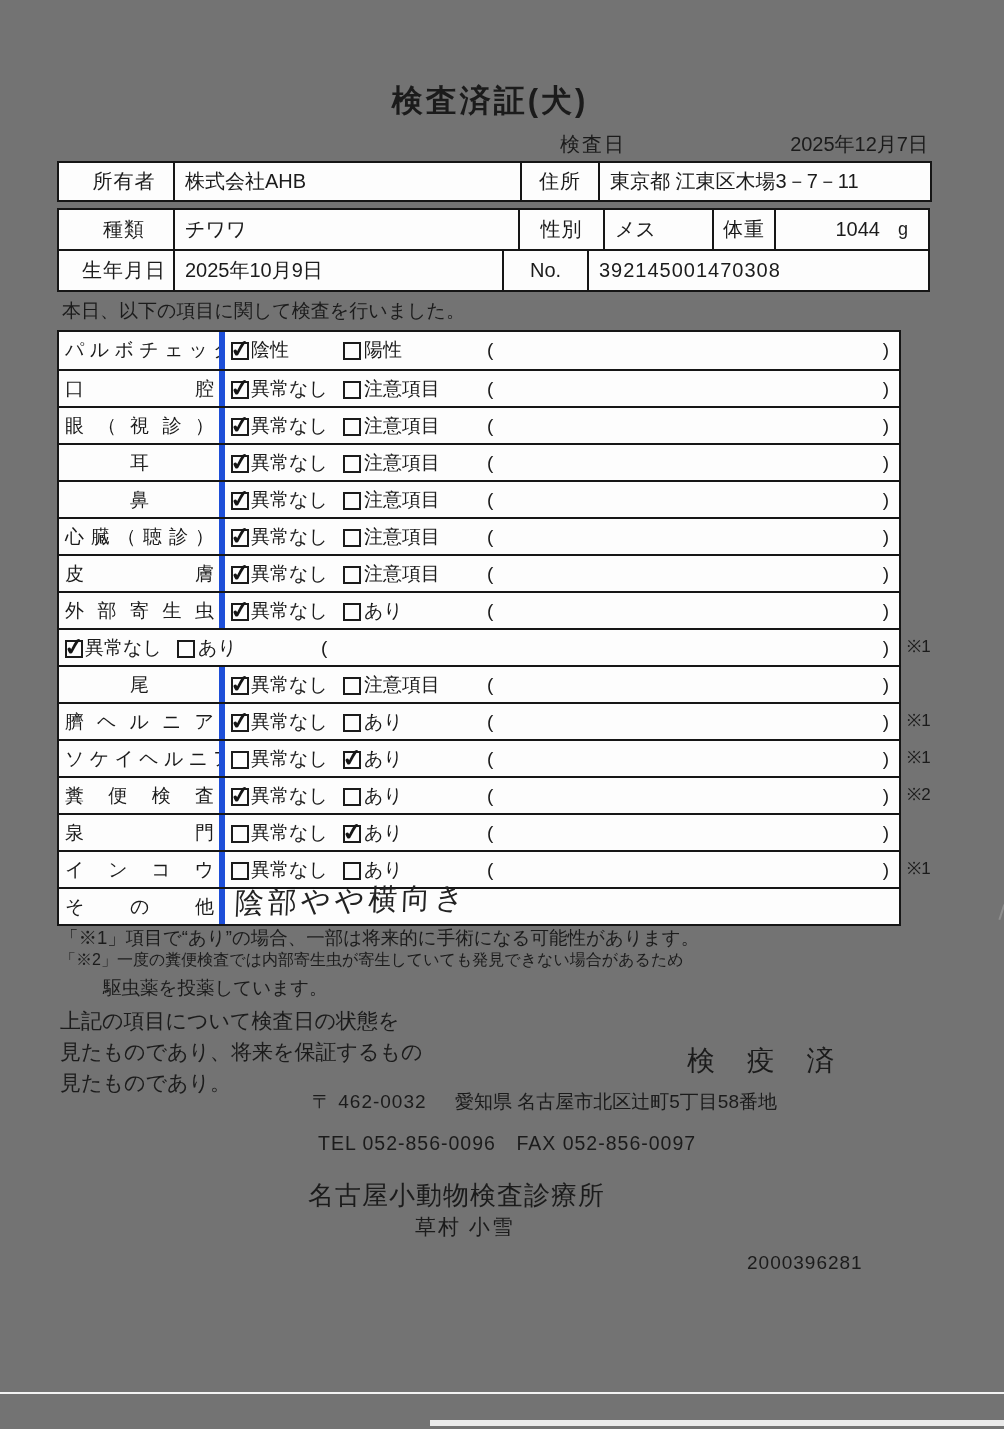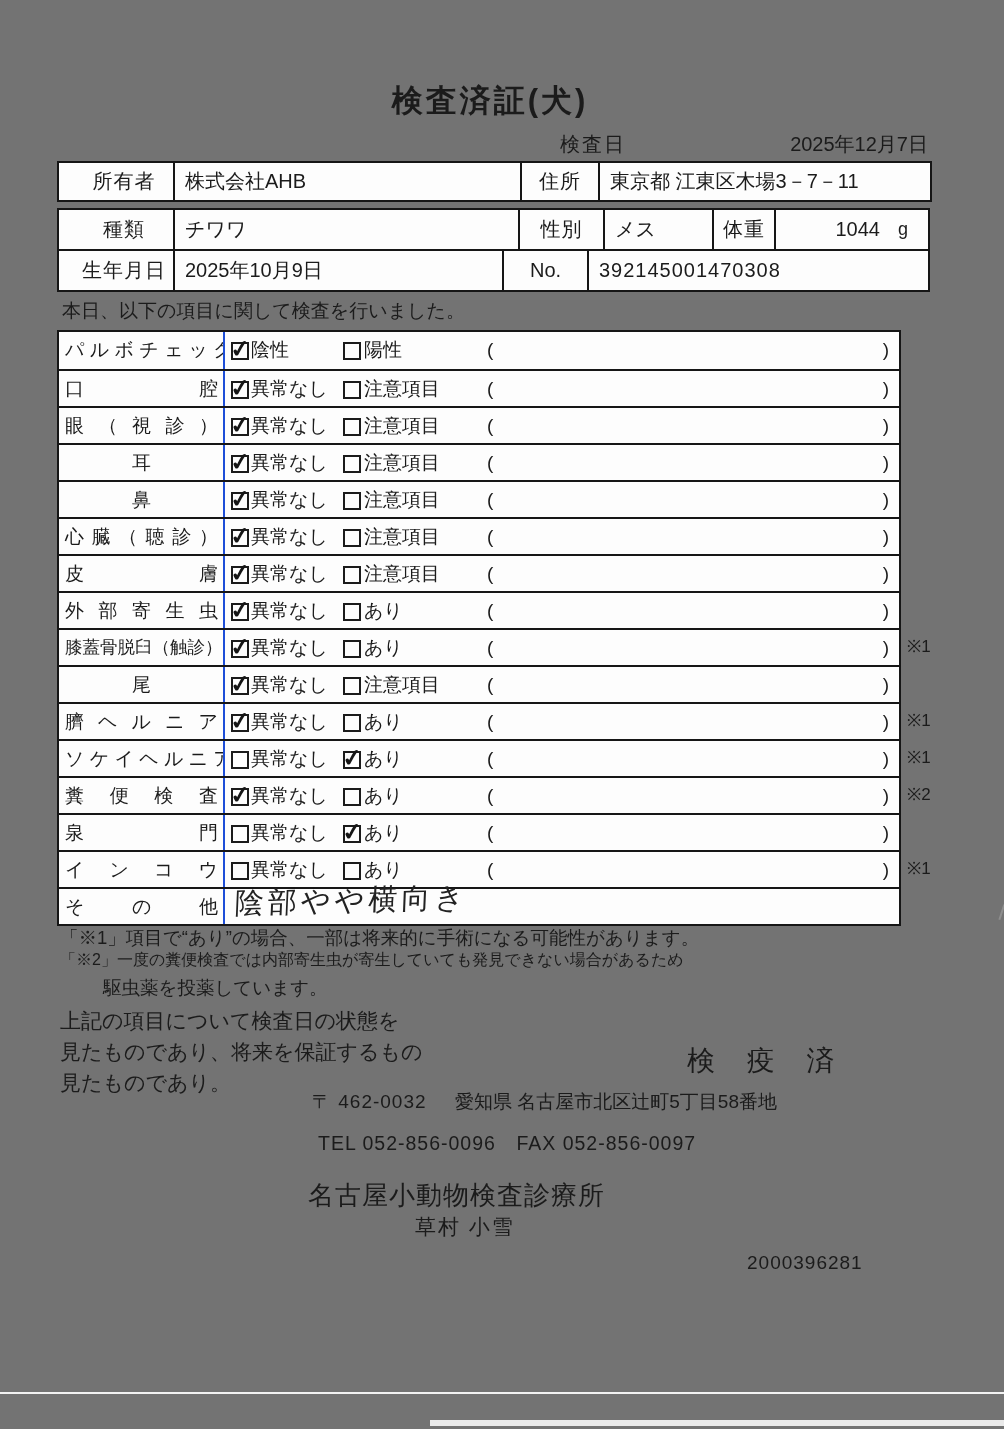--- a/index.html
+++ b/index.html
@@ -46,21 +46,21 @@
   .w-no-label{width:85px;justify-content:center;}
   .w-no-val{flex:1;padding-left:10px;letter-spacing:1px;}
 
   .intro-line{left:62px;top:298px;font-size:19px;}
 
   
   .main-tbl{left:57px;top:330px;width:840px;border:2px solid #161616;background:#fdfdfd;}
   .trow{position:relative;display:flex;height:37px;box-sizing:border-box;}
   .trow + .trow{border-top:2px solid #161616;}
   .tlabel{
-    width:166px;box-sizing:border-box;border-right:2px solid #1d4ed8;
+    width:166px;box-sizing:border-box;border-right:6px solid #1d4ed8;
     font-size:19px;line-height:35px;padding:0 5px 0 6px;
     white-space:nowrap;overflow:hidden;
   }
   .tlabel.justify{text-align:justify;text-align-last:justify;}
   .tlabel.center{text-align:center;text-align-last:center;}
   .tlabel.tight{font-size:17.5px;letter-spacing:0;}
   .tcontent{position:relative;flex:1;font-size:19px;line-height:35px;}
   .cb{
     position:absolute;top:10px;width:14px;height:14px;
     border:2px solid #1b1b1b;background:transparent;
@@ -252,21 +252,20 @@
         <span class="opt1">異常なし</span>
         <span class="cb cb2"></span>
         <span class="opt2">あり</span>
         <span class="po">(</span>
         <span class="pc">)</span>
       </div>
       <span class="fnote"></span>
     </div>
 
     <div class="trow">
-      <div class="tlabel tight">膝蓋骨脱臼（触診）</div>
       <div class="tcontent">
         <span class="cb cb1 checked"></span>
         <span class="opt1">異常なし</span>
         <span class="cb cb2"></span>
         <span class="opt2">あり</span>
         <span class="po">(</span>
         <span class="pc">)</span>
       </div>
       <span class="fnote">※1</span>
     </div>

